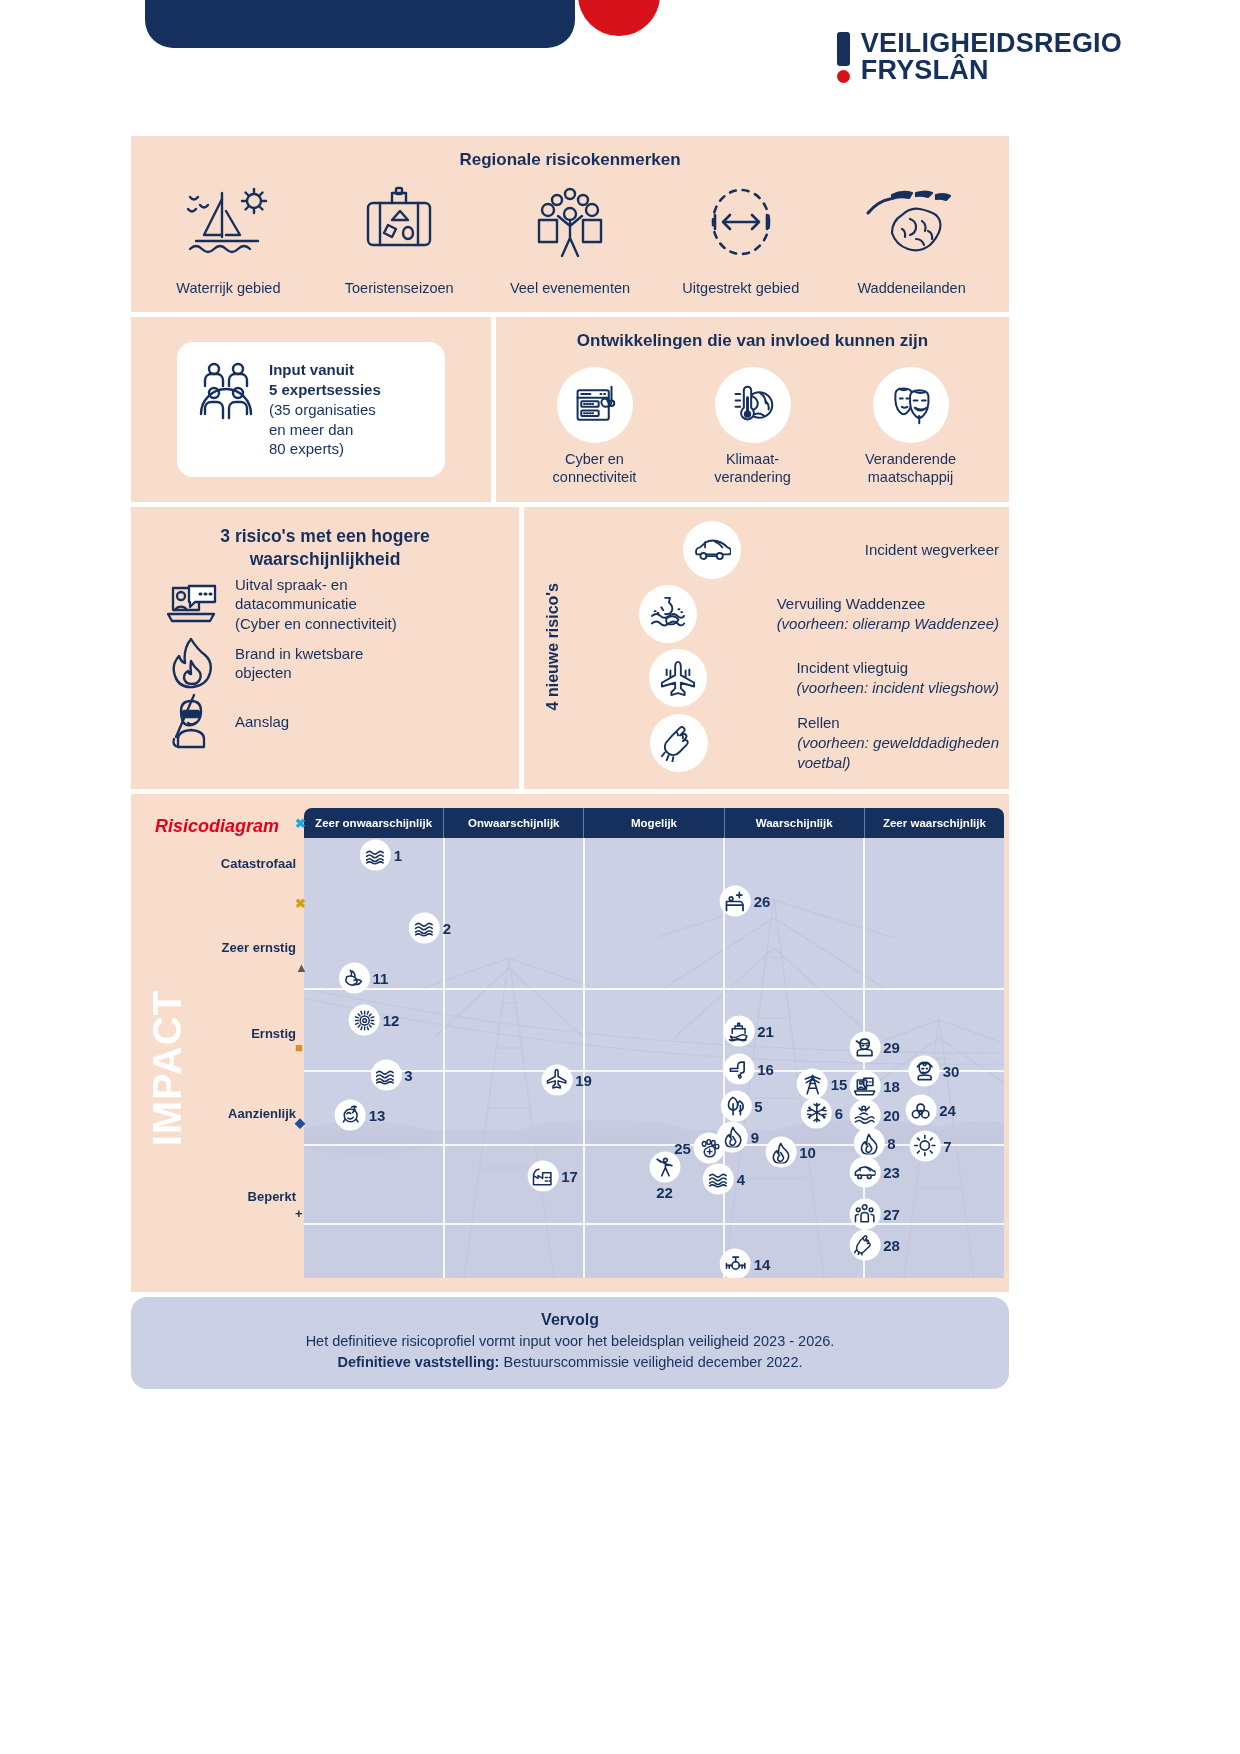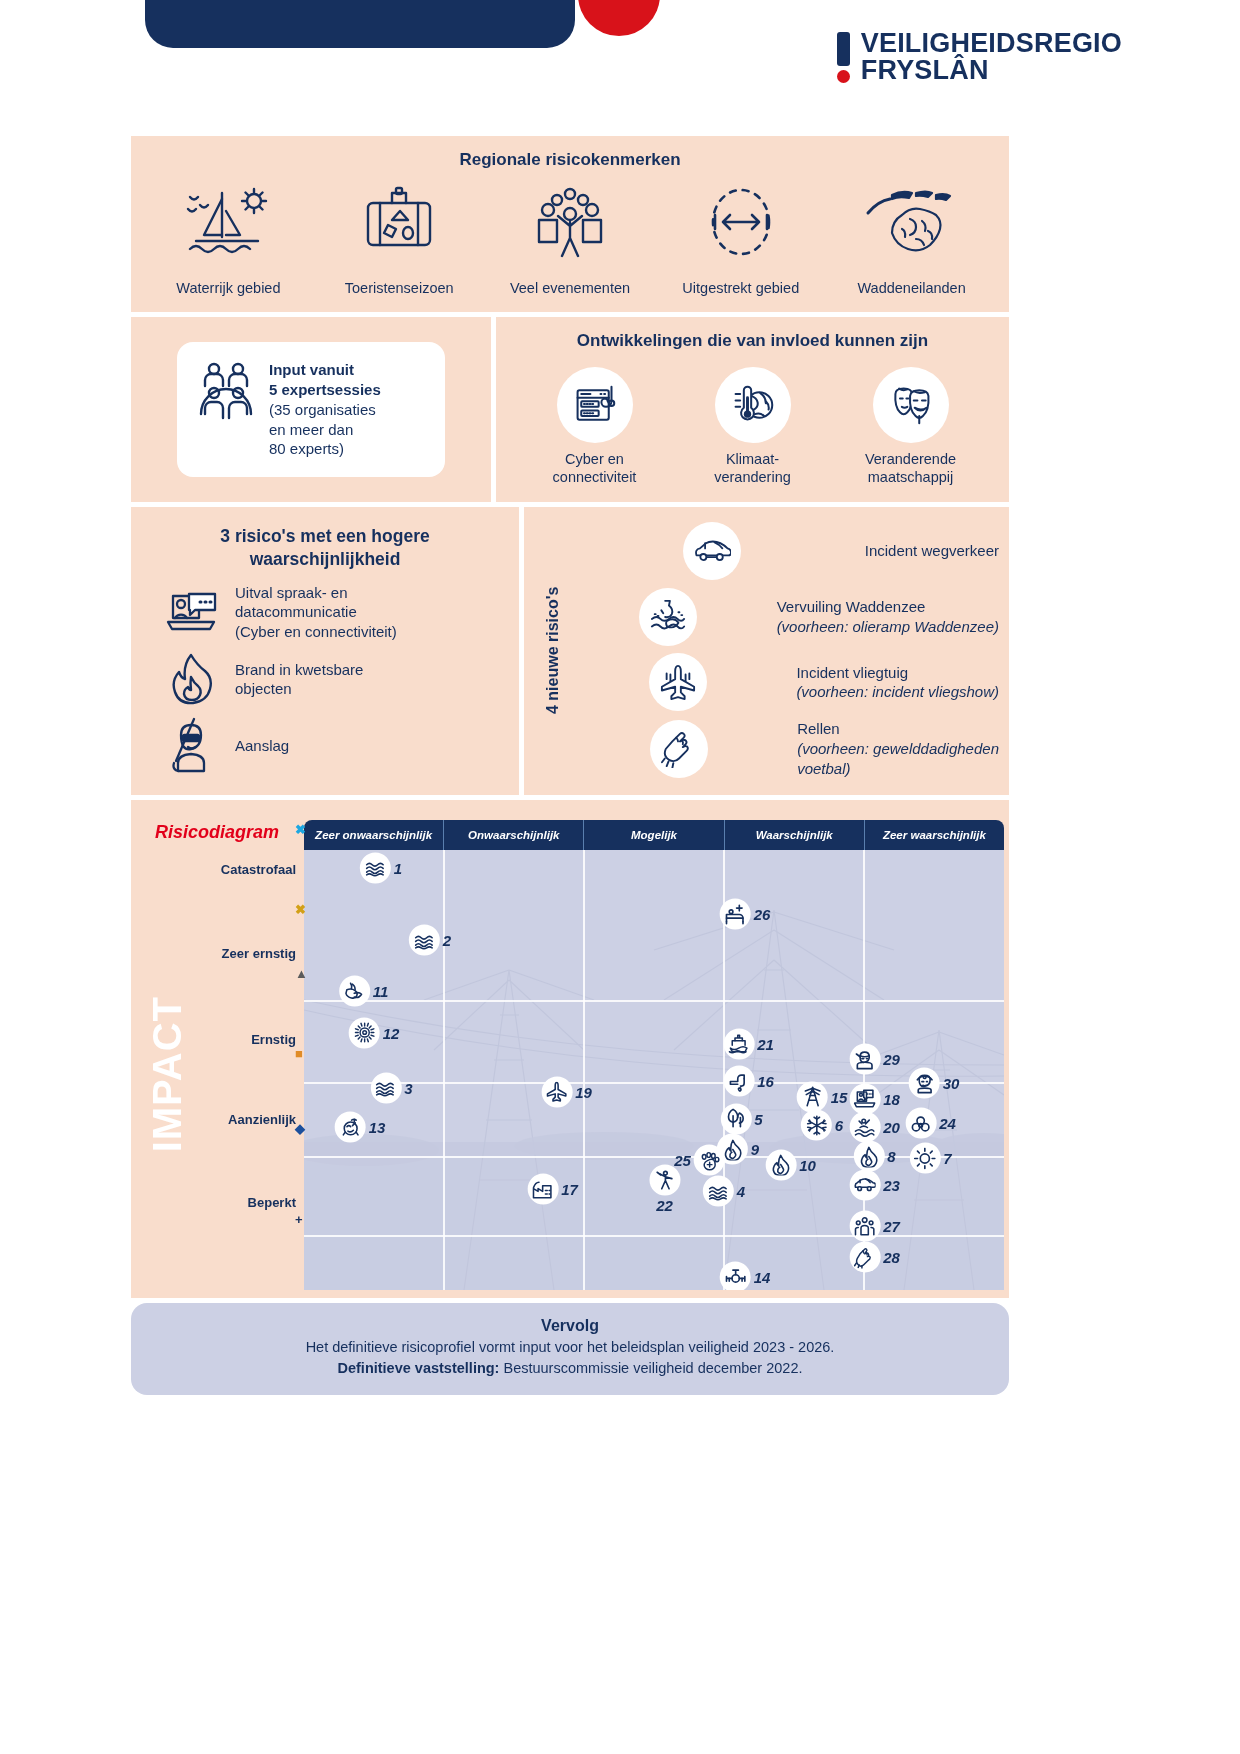--- a/index.html
+++ b/index.html
@@ -52,39 +52,39 @@
   .white-card .tx b{font-weight:bold;display:block;}
 
   .dev-row{display:flex;justify-content:center;gap:26px;margin-top:16px;}
   .dev{width:132px;text-align:center;color:#16305e;}
   .circ{width:76px;height:76px;border-radius:50%;background:#fff;display:flex;align-items:center;justify-content:center;margin:0 auto;}
   .dev .lb{font-size:14.5px;line-height:1.25;margin-top:7px;}
 
   
   .risk-left{width:388px;padding:18px 20px 22px;}
   .risk-left h3{color:#16305e;font-size:17.5px;font-weight:bold;text-align:center;line-height:1.3;}
-  .risk-item{display:flex;gap:16px;align-items:center;margin-top:12px;padding-left:14px;}
+  .risk-item{display:flex;gap:16px;align-items:center;margin-top:4px;padding-left:14px;}
   .risk-item .tx{color:#16305e;font-size:15px;line-height:1.3;}
 
   .risk-right{flex:1;display:flex;padding:14px 10px 16px 6px;}
   .vert-label{writing-mode:vertical-rl;transform:rotate(180deg);color:#16305e;font-size:16px;font-weight:bold;display:flex;align-items:center;justify-content:center;width:46px;}
   .new-list{flex:1;display:flex;flex-direction:column;justify-content:space-around;gap:6px;}
   .new-item{display:flex;gap:16px;align-items:center;}
   .new-item .circ{width:58px;height:58px;flex:0 0 58px;}
   .new-item .tx{color:#16305e;font-size:15px;line-height:1.32;}
   .new-item .tx i{font-style:italic;}
 
   
   #diagram-wrap{position:relative;background:#f9ddcc;padding:0;height:498px;}
   #risicodiagram-label{position:absolute;left:24px;top:22px;color:#e2001a;font-size:18px;font-weight:bold;font-style:italic;}
   #impact-word{position:absolute;left:14px;top:196px;color:#fff;font-size:40px;font-weight:bold;writing-mode:vertical-rl;transform:rotate(180deg);letter-spacing:1px;}
   .imp-lab{position:absolute;color:#16305e;font-size:13px;font-weight:bold;text-align:right;width:140px;left:25px;}
   .tick{position:absolute;left:164px;font-size:13px;font-weight:bold;}
 
-  #grid{position:absolute;left:173px;top:20px;width:600px;height:470px;font-style:italic;}
+  #grid{position:absolute;left:173px;top:14px;width:600px;height:470px;}
   .hdr-row{position:absolute;left:0;top:0;width:700px;height:30px;display:flex;}
   .hdr{flex:1;background:#16305e;color:#fff;font-size:11.5px;font-weight:bold;display:flex;align-items:center;justify-content:center;border-right:1.5px solid #5a7fae;text-align:center;}
   .hdr:last-child{border-right:none;}
   .hdr:first-child{border-radius:8px 0 0 0;}
   .hdr:last-child{border-radius:0 8px 0 0;}
   #plot{position:absolute;left:0;top:30px;width:700px;height:440px;background:#ccd0e4;overflow:hidden;}
   #plot .vline{position:absolute;top:0;bottom:0;width:2px;background:rgba(255,255,255,.85);}
   #plot .hline{position:absolute;left:0;right:0;height:2px;background:rgba(255,255,255,.85);}
   .pt{position:absolute;display:flex;align-items:center;gap:3px;}
   .pt .bub{width:31px;height:31px;border-radius:50%;background:#fff;display:flex;align-items:center;justify-content:center;flex:0 0 31px;}

